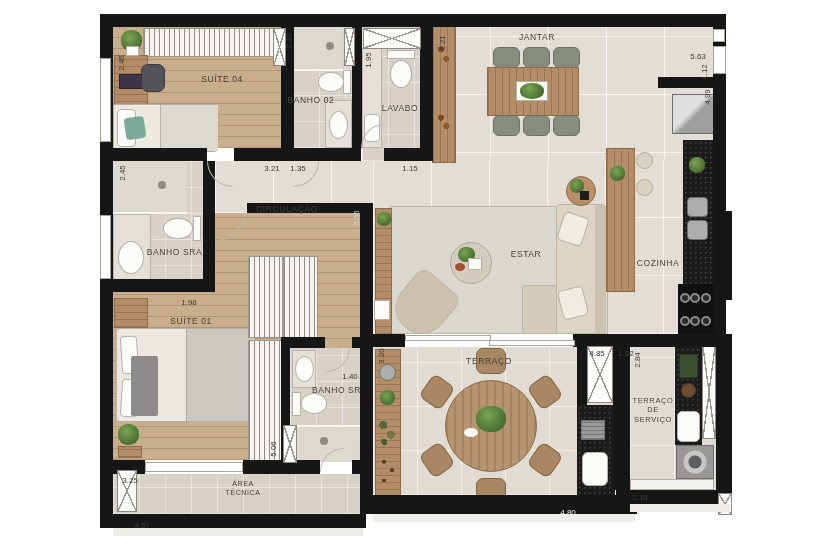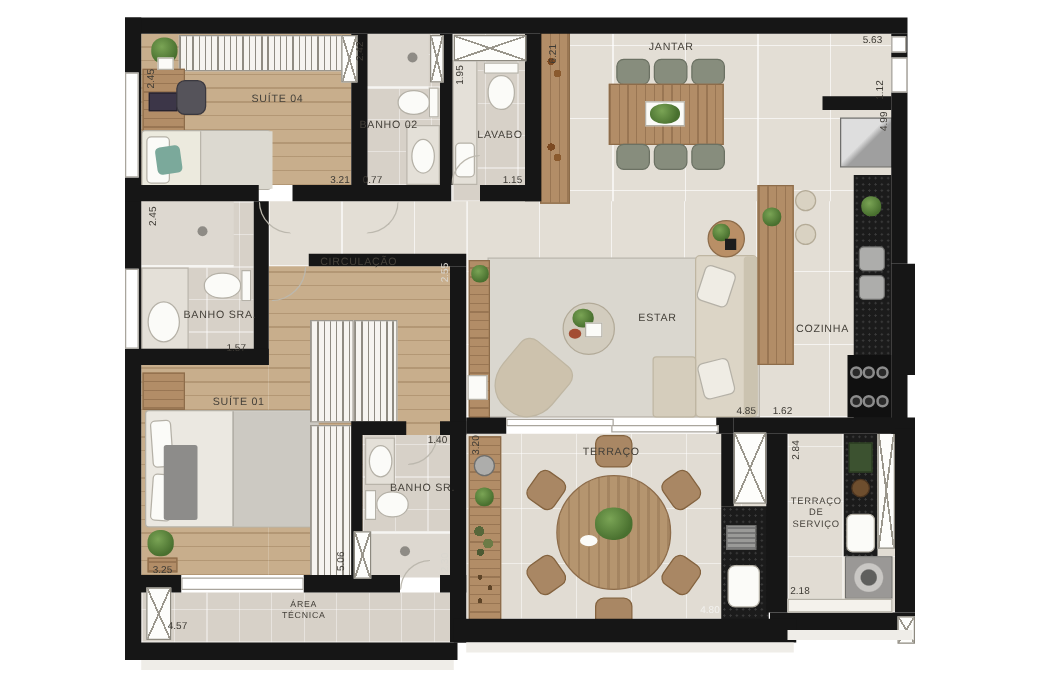--- a/index.html
+++ b/index.html
@@ -42,21 +42,21 @@
   .plant{position:absolute;border-radius:46%;background:radial-gradient(circle at 40% 35%,#7aa455,#49702f 70%);}
   .chairG{position:absolute;background:#878d7d;border:1px solid #6b7163;border-radius:6px;box-sizing:border-box;}
   .chairW{position:absolute;background:#a98764;border:1px solid #84633f;border-radius:7px;box-sizing:border-box;}
   .cream{position:absolute;background:#dcd5c6;border:1px solid #bfb6a2;box-sizing:border-box;}
   .stool{position:absolute;background:#d9d2c2;border:1px solid #b4ab97;border-radius:50%;box-sizing:border-box;}
   .metal{position:absolute;background:#adadab;border:1px solid #6e6e6c;box-sizing:border-box;}
   .burner{width:10px;height:10px;border-radius:50%;background:#2a2a2a;border:2px solid #8c8c8c;box-sizing:border-box;}
   
   .rlabel{position:absolute;transform:translate(-50%,-50%);font-size:8.5px;letter-spacing:.6px;
     color:#45413a;white-space:pre-line;text-align:center;line-height:1.25;}
-  .dim{position:absolute;transform:translate(-50%,-50%);font-size:8px;color:#3d3a34;white-space:nowrap;}
+  .dim{position:absolute;transform:translate(-50%,-50%);font-size:8px;color:#3d3a34;white-space:nowrap;margin-top:24px;}
   .dimv{position:absolute;transform:translate(-50%,-50%) rotate(-90deg);font-size:8px;color:#3d3a34;white-space:nowrap;}
   .dim-light{color:#f2f1ee;}
   .watermark{position:absolute;font-size:31px;font-weight:bold;letter-spacing:2px;
     color:rgba(255,255,255,.72);text-shadow:0 1px 2px rgba(110,102,88,.45);white-space:nowrap;}
 </style>
 </head>
 <body>
 
 <div id="stage">
 
@@ -269,29 +269,29 @@
   <div class="rlabel" style="left:489px;top:361px;">TERRAÇO</div>
   <div class="rlabel" style="left:653px;top:410px;font-size:7.5px;">TERRAÇO
 DE
 SERVIÇO</div>
   <div class="rlabel" style="left:243px;top:489px;font-size:7px;">ÁREA
 TÉCNICA</div>
 
   <div class="dimv" style="left:121px;top:63px;">2.45</div>
   <div class="dim" style="left:272px;top:144px;">3.21</div>
   <div class="dimv" style="left:288px;top:41px;">2.42</div>
-  <div class="dim" style="left:298px;top:144px;">0.77</div>
+  <div class="dim" style="left:298px;top:144px;">1.35</div>
   <div class="dimv" style="left:368px;top:60px;">1.95</div>
   <div class="dim" style="left:410px;top:144px;">1.15</div>
   <div class="dimv" style="left:442px;top:43px;">6.21</div>
   <div class="dim" style="left:698px;top:32px;">5.63</div>
   <div class="dimv" style="left:704px;top:72px;">1.12</div>
   <div class="dimv" style="left:707px;top:97px;">4.99</div>
   <div class="dimv" style="left:122px;top:173px;">2.45</div>
-  <div class="dim" style="left:189px;top:278px;">1.57</div>
+  <div class="dim" style="left:189px;top:278px;">1.98</div>
   <div class="dimv" style="left:356px;top:218px;color:#d9d6cf;">2.55</div>
   <div class="dim" style="left:597px;top:329px;">4.85</div>
   <div class="dim" style="left:626px;top:329px;">1.62</div>
   <div class="dim" style="left:130px;top:456px;">3.25</div>
   <div class="dimv" style="left:273px;top:449px;">5.06</div>
   <div class="dim" style="left:350px;top:352px;">1.40</div>
   <div class="dimv" style="left:356px;top:450px;color:#d9d6cf;">2.30</div>
   <div class="dimv" style="left:381px;top:356px;">3.20</div>
   <div class="dim dim-light" style="left:568px;top:488px;">4.80</div>
   <div class="dimv" style="left:637px;top:360px;">2.84</div>

